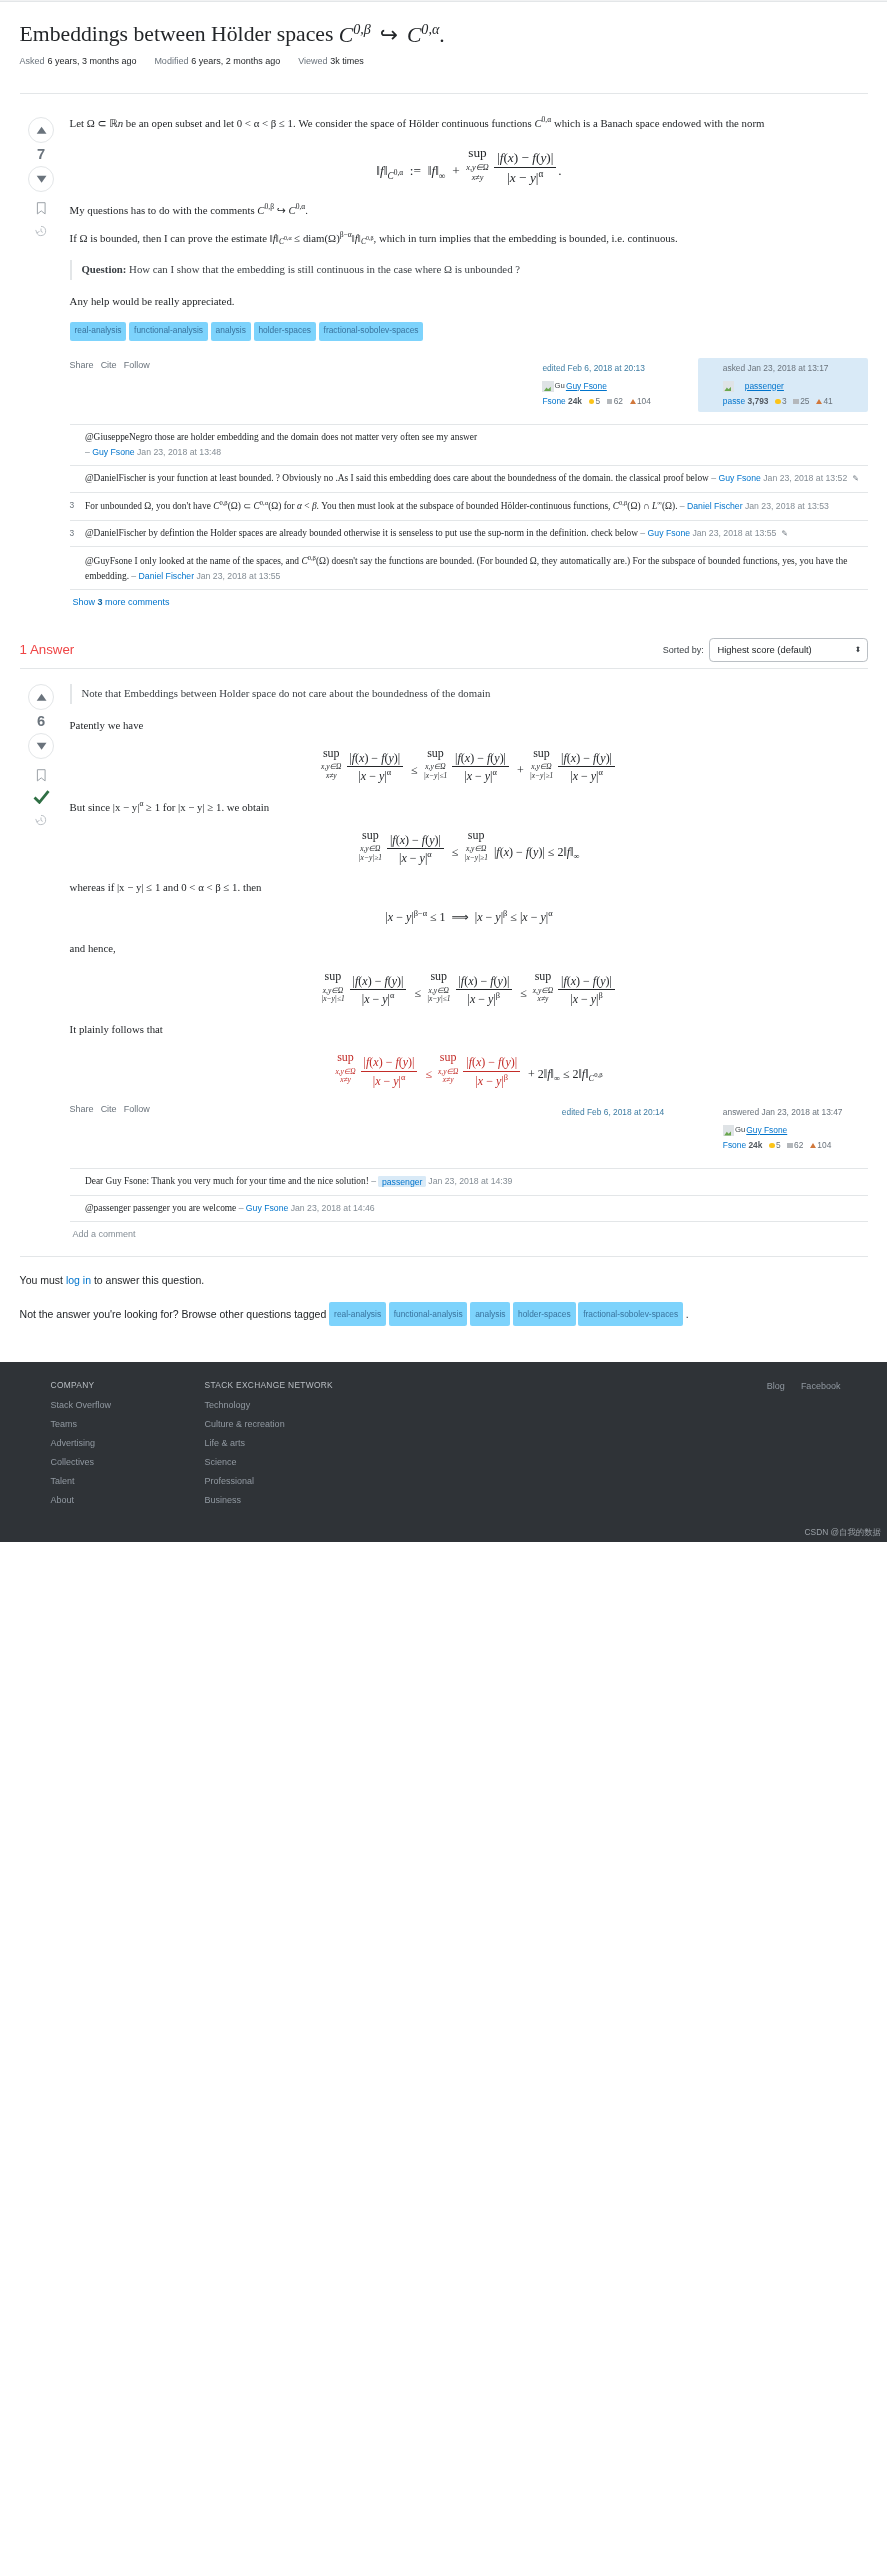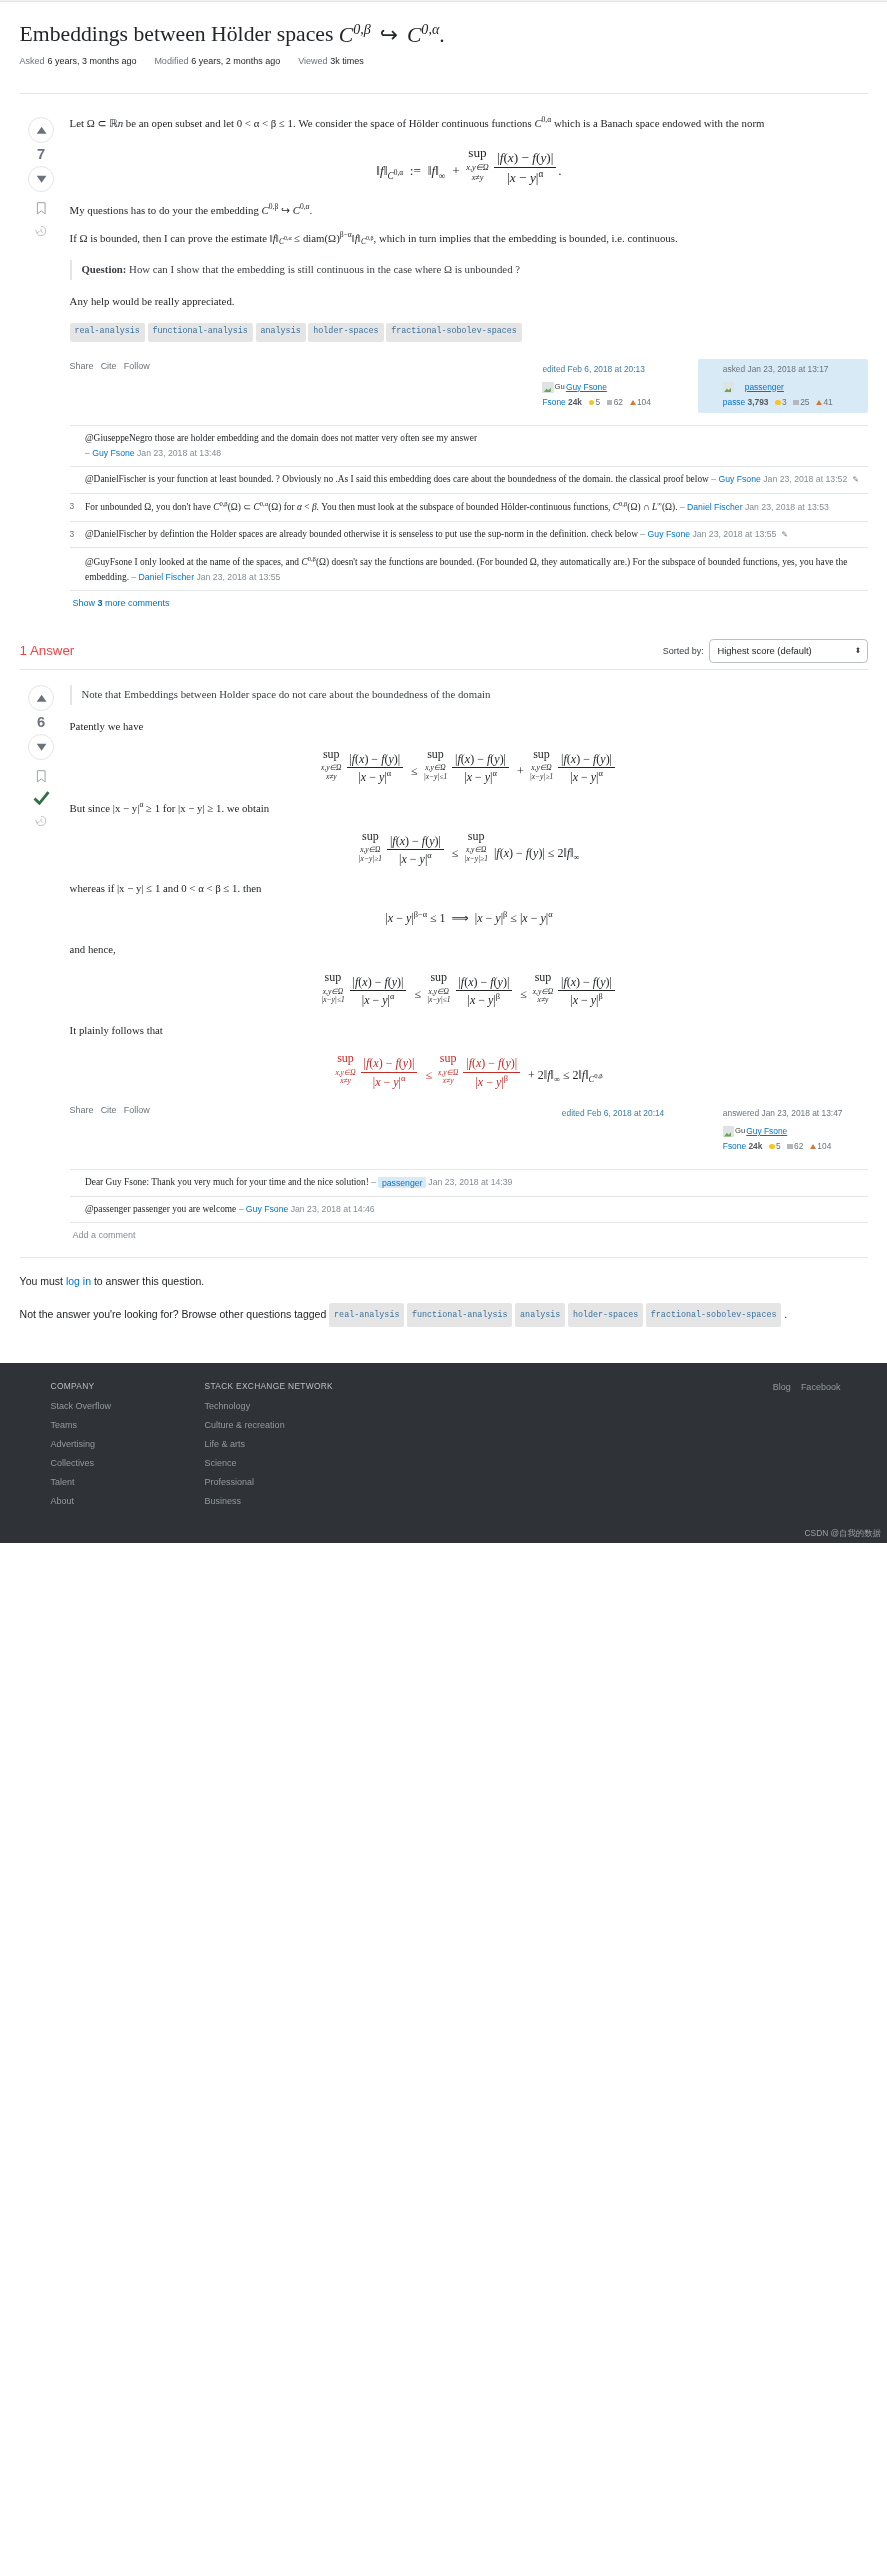--- a/index.html
+++ b/index.html
@@ -60,22 +60,22 @@
   .frac .den{display:block;padding:0 2.8px;line-height:1.4;}
   .supop{display:inline-block;text-align:center;vertical-align:-0.35em;}
   .supop .opname{display:block;font-style:normal;font-size:1em;}
   .supop .cond{display:block;font-size:0.62em;line-height:1.15;font-style:italic;}
   sup.sm{font-size:0.7em;}
   sub.sm{font-size:0.7em;}
 
   
   .tags{margin:11.2px 0 2.8px 0;}
   .tag{
-    display:inline-block;background:#e5e5e5;color:#39739d;border-radius:2.1px;
-    font-family:Liberation Mono, monospace;font-size:8.4px;padding:2.8px 4.9px;margin:0 2.8px 4.2px 0;
+    display:inline-block;background:#7dd3fc;color:#39739d;border-radius:2.1px;
+    font-family:Liberation Sans, sans-serif;font-size:8.4px;padding:2.8px 4.9px;margin:0 2.8px 4.2px 0;
   }
 
   
   .metarow{display:flex;align-items:flex-start;margin-top:12.6px;font-family:"Liberation Sans", sans-serif;font-size:9px;}
   .actions{flex:0 0 230px;color:#6a737c;}
   .actions a{color:#6a737c;text-decoration:none;margin-right:7px;}
   .usercards{flex:1;display:flex;justify-content:flex-end;gap:9.8px;}
   .usercard{width:140px;font-size:8.4px;color:#6a737c;padding:4.2px 5.6px;border-radius:2.1px;}
   .usercard.hl{background:#d9eaf7;padding-left:25px;}
   .usercard .when{color:#6a737c;margin-bottom:4.2px;display:block;font-size:8.4px;}
@@ -135,21 +135,21 @@
   .footer{
     margin-top:32px;background:#2f3337;color:#babfc4;padding:18px 19.6px 28px 19.6px;position:relative;
   }
   .footer-inner{display:flex;}
   .fcol{padding-right:28px;}
   .fcol.c1{flex:0 0 126px;padding-left:31px;}
   .fcol.c2{flex:0 0 182px;}
   .fcol.c3{flex:1;}
   .fhead{font-family:"Liberation Sans",sans-serif;font-size:8.4px;font-weight:normal;color:#babfc4;letter-spacing:0.3px;margin-bottom:9.8px;}
   .flink{font-family:"Liberation Sans",sans-serif;font-size:9px;color:#9199a1;display:block;margin-bottom:9px;text-decoration:none;}
-  .fright{display:flex;gap:10px;justify-content:flex-end;padding-top:1.4px;}
+  .fright{display:flex;gap:16px;justify-content:flex-end;padding-top:1.4px;}
   .fright a{font-family:"Liberation Sans",sans-serif;font-size:9px;color:#9199a1;text-decoration:none;}
   .watermark{
     position:absolute;right:7px;bottom:4.2px;font-family:"Liberation Sans",sans-serif;
     font-size:8.4px;color:#9aa0a6;
   }
 </style>
 </head>
 <body>
 
 <div class="page">
@@ -218,21 +218,21 @@
             &nbsp;:=&nbsp; ‖<span class="m">f</span>‖<sub class="sm">∞</sub> &nbsp;+&nbsp;
             <span class="supop"><span class="opname">sup</span><span class="cond">x,y∈Ω</span><span class="cond">x≠y</span></span>
             <span class="frac">
               <span class="num">|<span class="m">f</span>(<span class="m">x</span>) − <span class="m">f</span>(<span class="m">y</span>)|</span>
               <span class="den">|<span class="m">x</span> − <span class="m">y</span>|<sup class="sm">α</sup></span>
             </span>.
           </span>
         </div>
 
         <p>
-          <span>My questions has to do your the embedding </span><span class="m">C</span><sup class="sm">0,β</sup><span> ↪ </span><span class="m">C</span><sup class="sm">0,α</sup><span>.</span>
+          <span>My questions has to do with the comments </span><span class="m">C</span><sup class="sm">0,β</sup><span> ↪ </span><span class="m">C</span><sup class="sm">0,α</sup><span>.</span>
         </p>
 
         <p>
           <span>If Ω is bounded, then I can prove the estimate </span><span class="m">‖f‖</span><sub class="sm"><span class="m">C</span><sup style="font-size:.8em;">0,α</sup></sub><span> ≤ diam(Ω)</span><sup class="sm">β−α</sup><span class="m">‖f‖</span><sub class="sm"><span class="m">C</span><sup style="font-size:.8em;">0,β</sup></sub><span>, which in turn implies that the embedding is bounded, i.e. continuous.</span>
         </p>
 
         <blockquote class="qquote">
           <b>Question:</b><span> How can I show that the embedding is still continuous in the case where Ω is unbounded ?</span>
         </blockquote>
 

